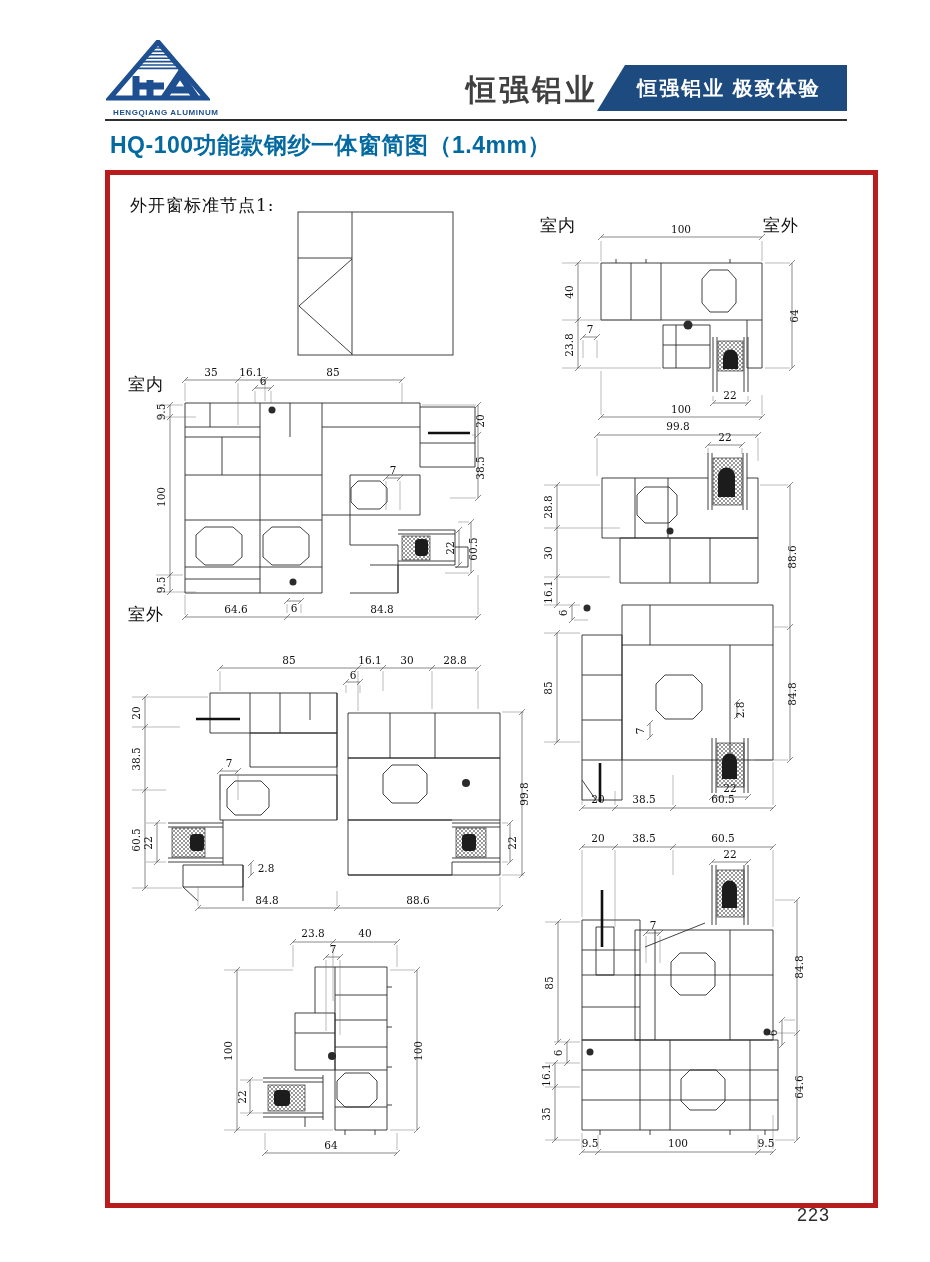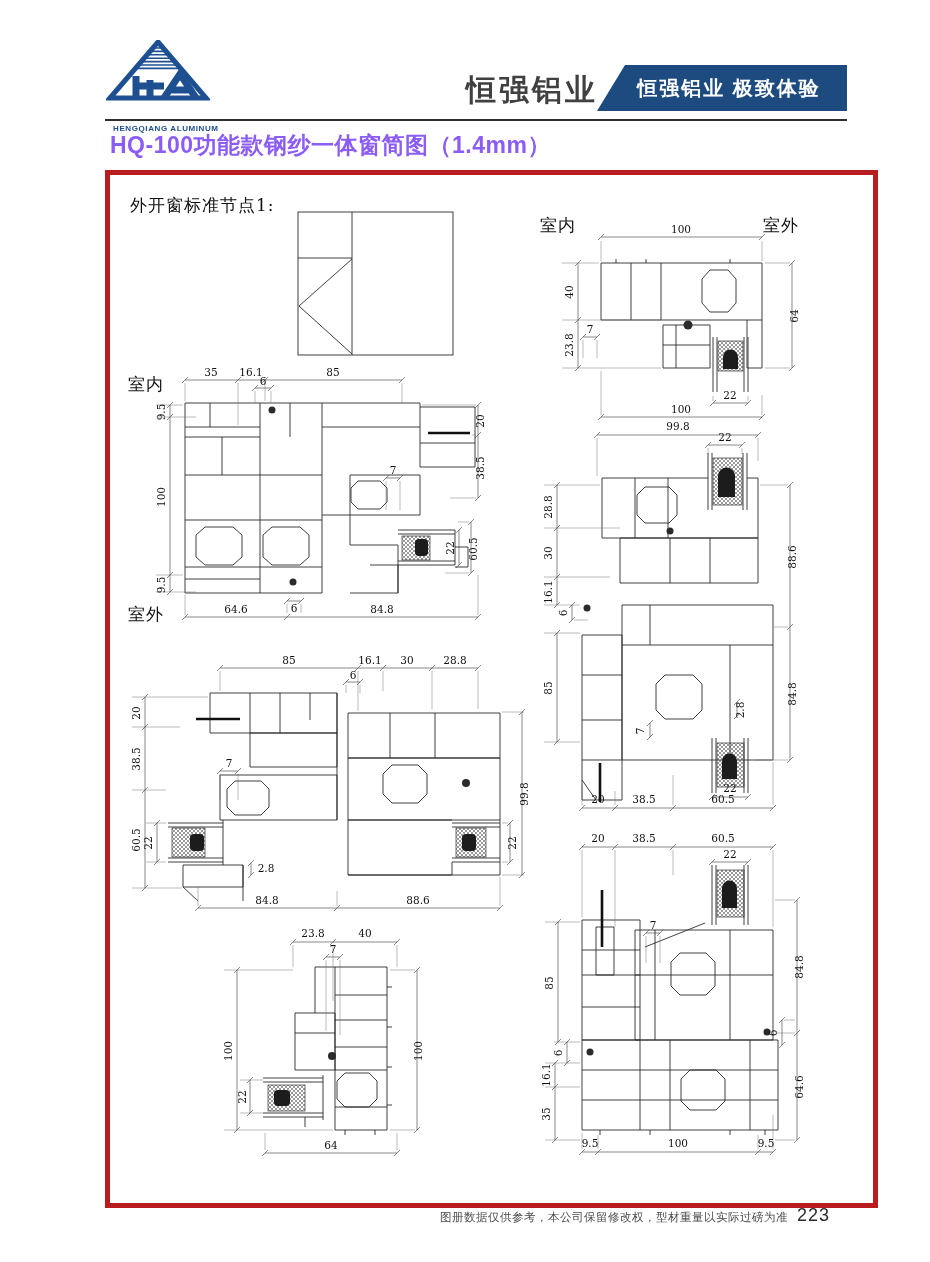--- a/index.html
+++ b/index.html
@@ -1,25 +1,25 @@
 <!DOCTYPE html>
 <html><head>
 <meta charset="utf-8">
 <style>
   html,body{margin:0;padding:0;background:#fff;}
   body{width:930px;height:1262px;position:relative;font-family:"Liberation Sans",sans-serif;overflow:hidden;}
   .abs{position:absolute;}
   
   #logo{left:106px;top:40px;width:120px;}
-  #logo-text{color:#1d4f91;font-size:8px;font-weight:bold;letter-spacing:.6px;margin-top:18px;white-space:nowrap;padding-left:7px;}
+  #logo-text{color:#1d4f91;font-size:8px;font-weight:bold;letter-spacing:.6px;margin-top:2px;white-space:nowrap;padding-left:7px;}
   #brand{left:466px;top:70px;font-size:30px;font-weight:bold;color:#404040;letter-spacing:3px;}
   #banner{left:597px;top:65px;width:250px;height:46px;background:#1d4b80;clip-path:polygon(28px 0,100% 0,100% 100%,0 100%);display:flex;align-items:center;justify-content:center;}
   #banner span{color:#fff;font-size:20px;font-weight:bold;letter-spacing:2px;padding-left:14px;white-space:nowrap;}
   #rule{left:105px;top:119px;width:742px;height:2px;background:#2e2e2e;}
-  #page-title{left:110px;top:130px;font-size:23px;font-weight:bold;color:#8b5cf6;letter-spacing:.5px;white-space:nowrap;}
+  #page-title{left:110px;top:130px;font-size:23px;font-weight:bold;color:#0369a1;letter-spacing:.5px;white-space:nowrap;}
   
   #sheet{left:105px;top:170px;width:763px;height:1028px;border:5px solid #b91c1c;background:#fff;}
   
   #footer{right:100px;top:1205px;display:flex;align-items:baseline;gap:9px;}
   #disclaimer{font-size:11.5px;color:#4c4c4c;letter-spacing:.5px;}
   #pageno{font-size:18px;color:#2b2b2b;letter-spacing:1px;}
   
   text{font-family:"DejaVu Serif",serif;}
   .dim{font-size:10.5px;fill:#111;text-anchor:middle;}
   .cjk{font-size:17px;fill:#111;letter-spacing:1px;}
@@ -216,15 +216,14 @@
   <text class="dim" x="693" y="912" transform="rotate(-90 693 912)">64.6</text>
   <text class="dim" x="480" y="972">9.5</text>
   <text class="dim" x="568" y="972">100</text>
   <text class="dim" x="656" y="972">9.5</text>
   <text class="dim" x="543" y="754">7</text>
 </g>
 </svg>
 </div>
 
 <div class="abs" id="footer">
-  <span id="disclaimer">图册数据仅供参考，本公司保留修改权，型材重量以实际过磅为准</span>
   <span id="pageno">223</span>
 </div>
 
 </body></html>

